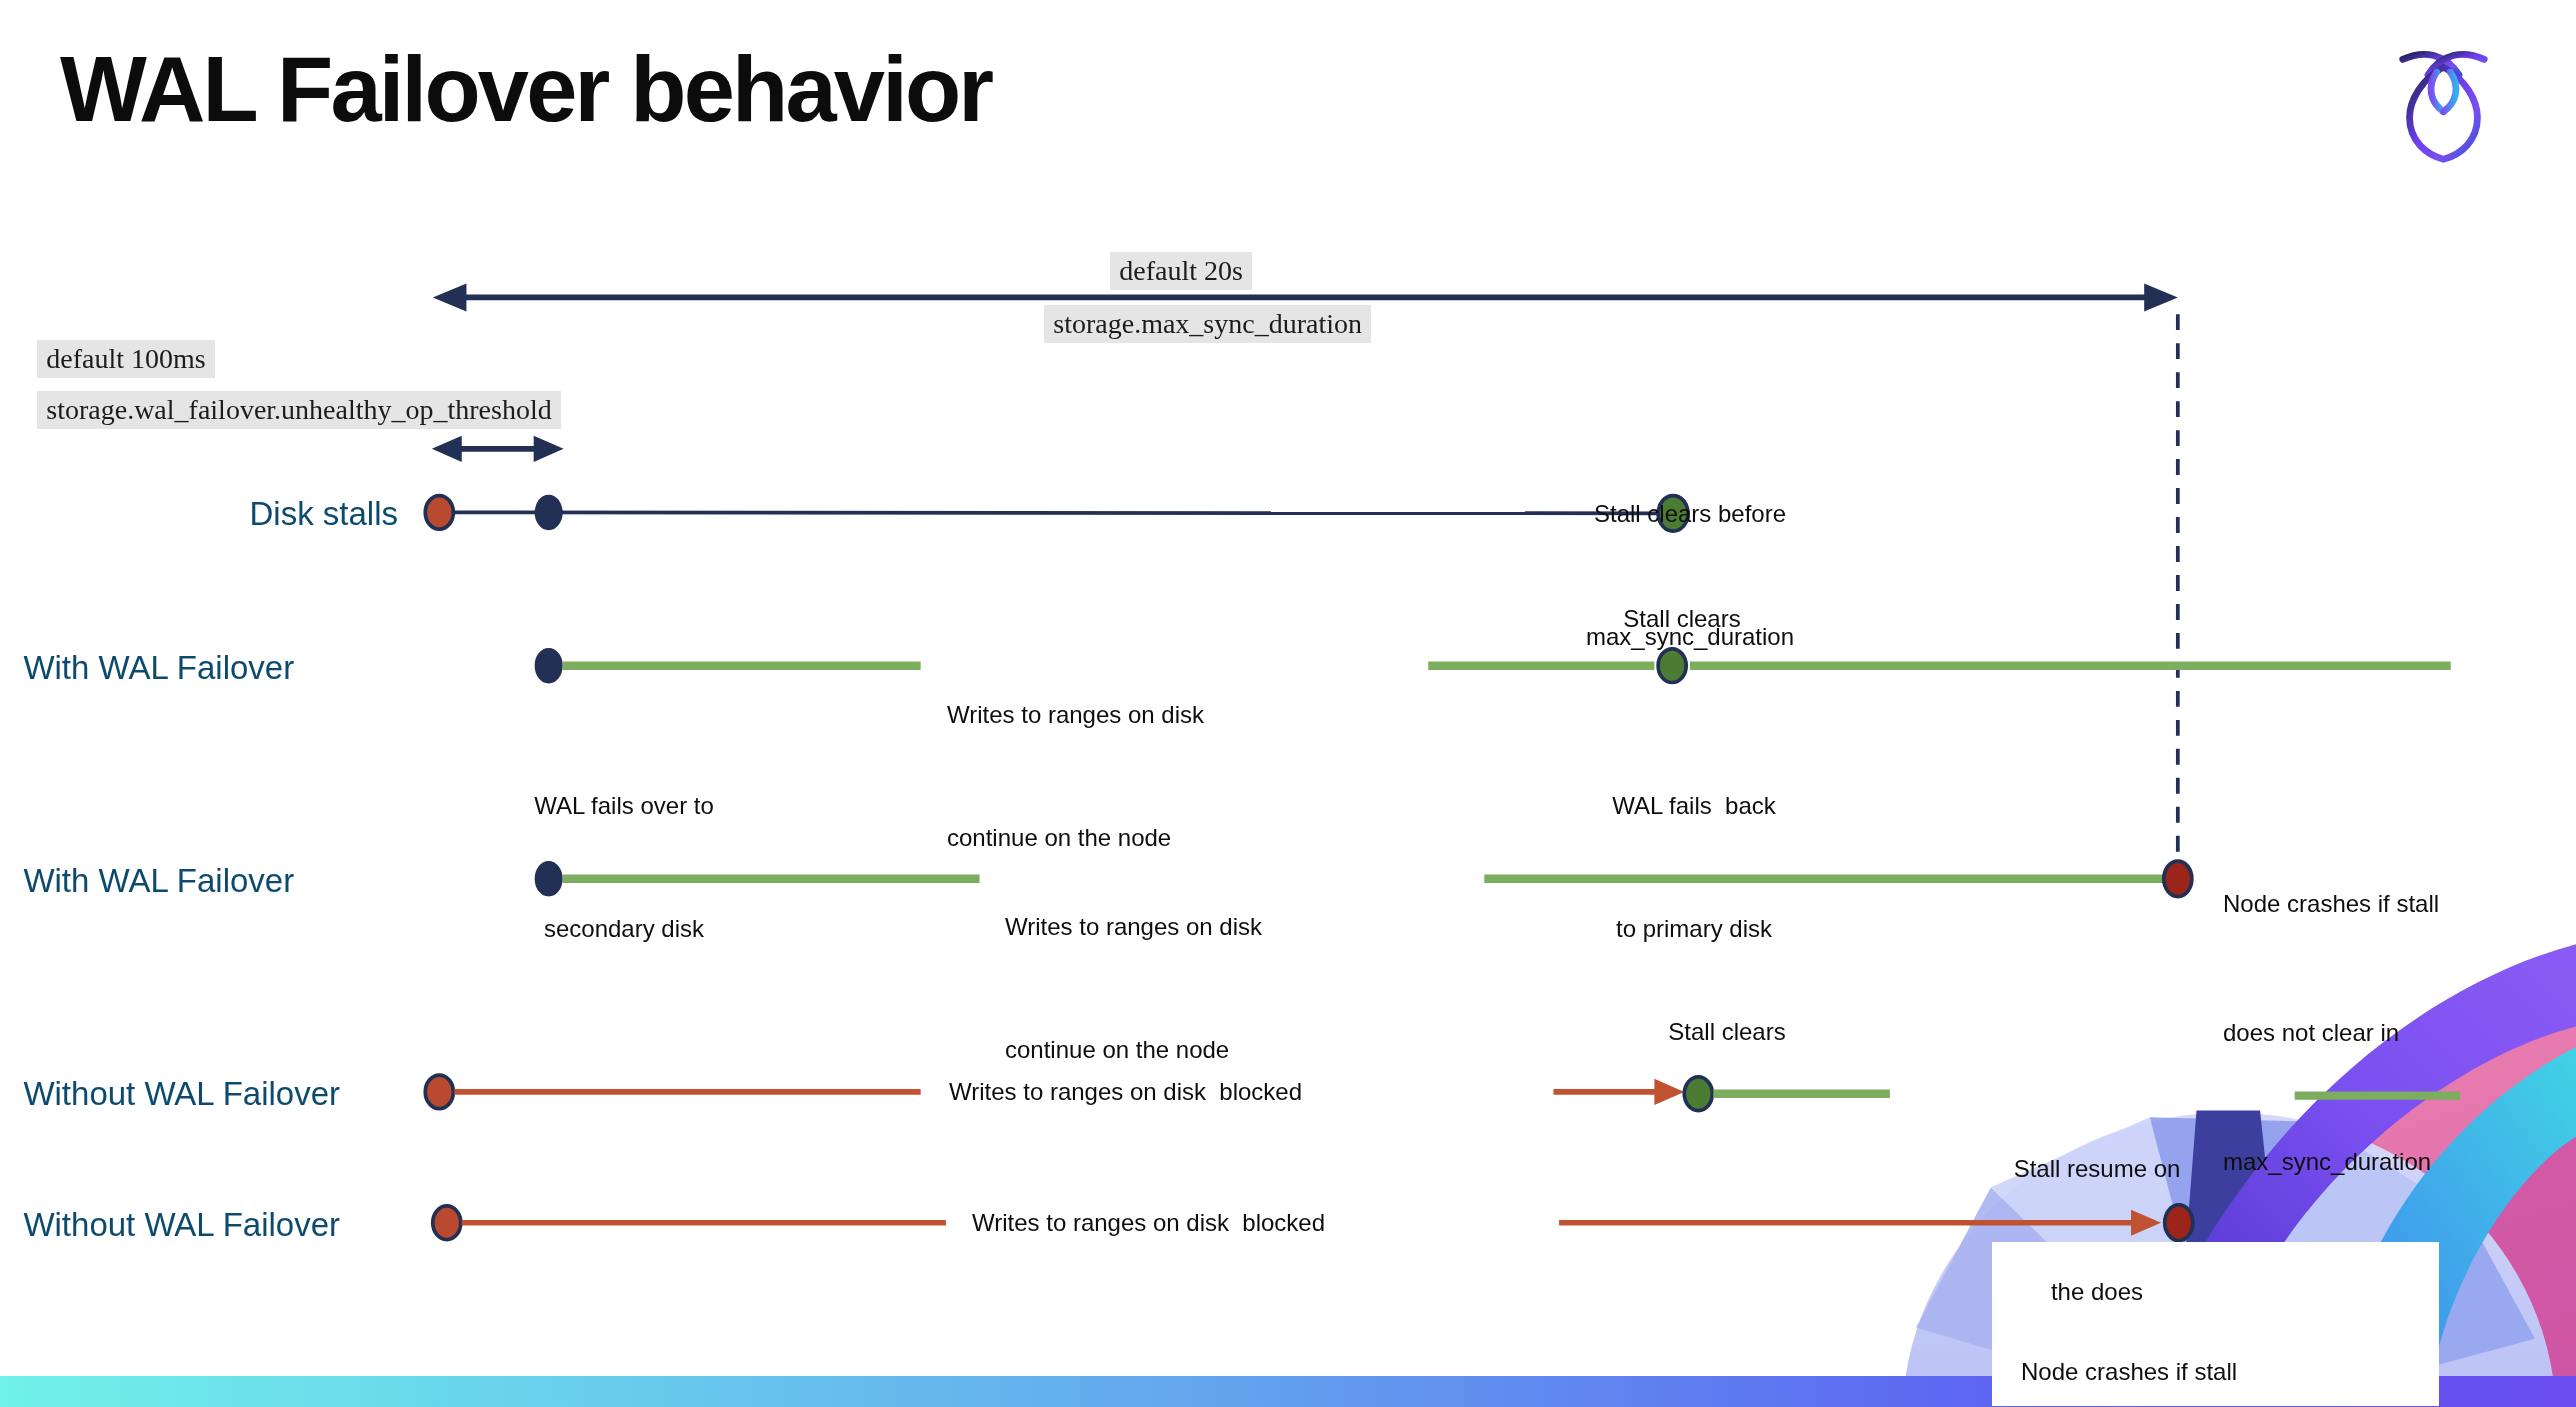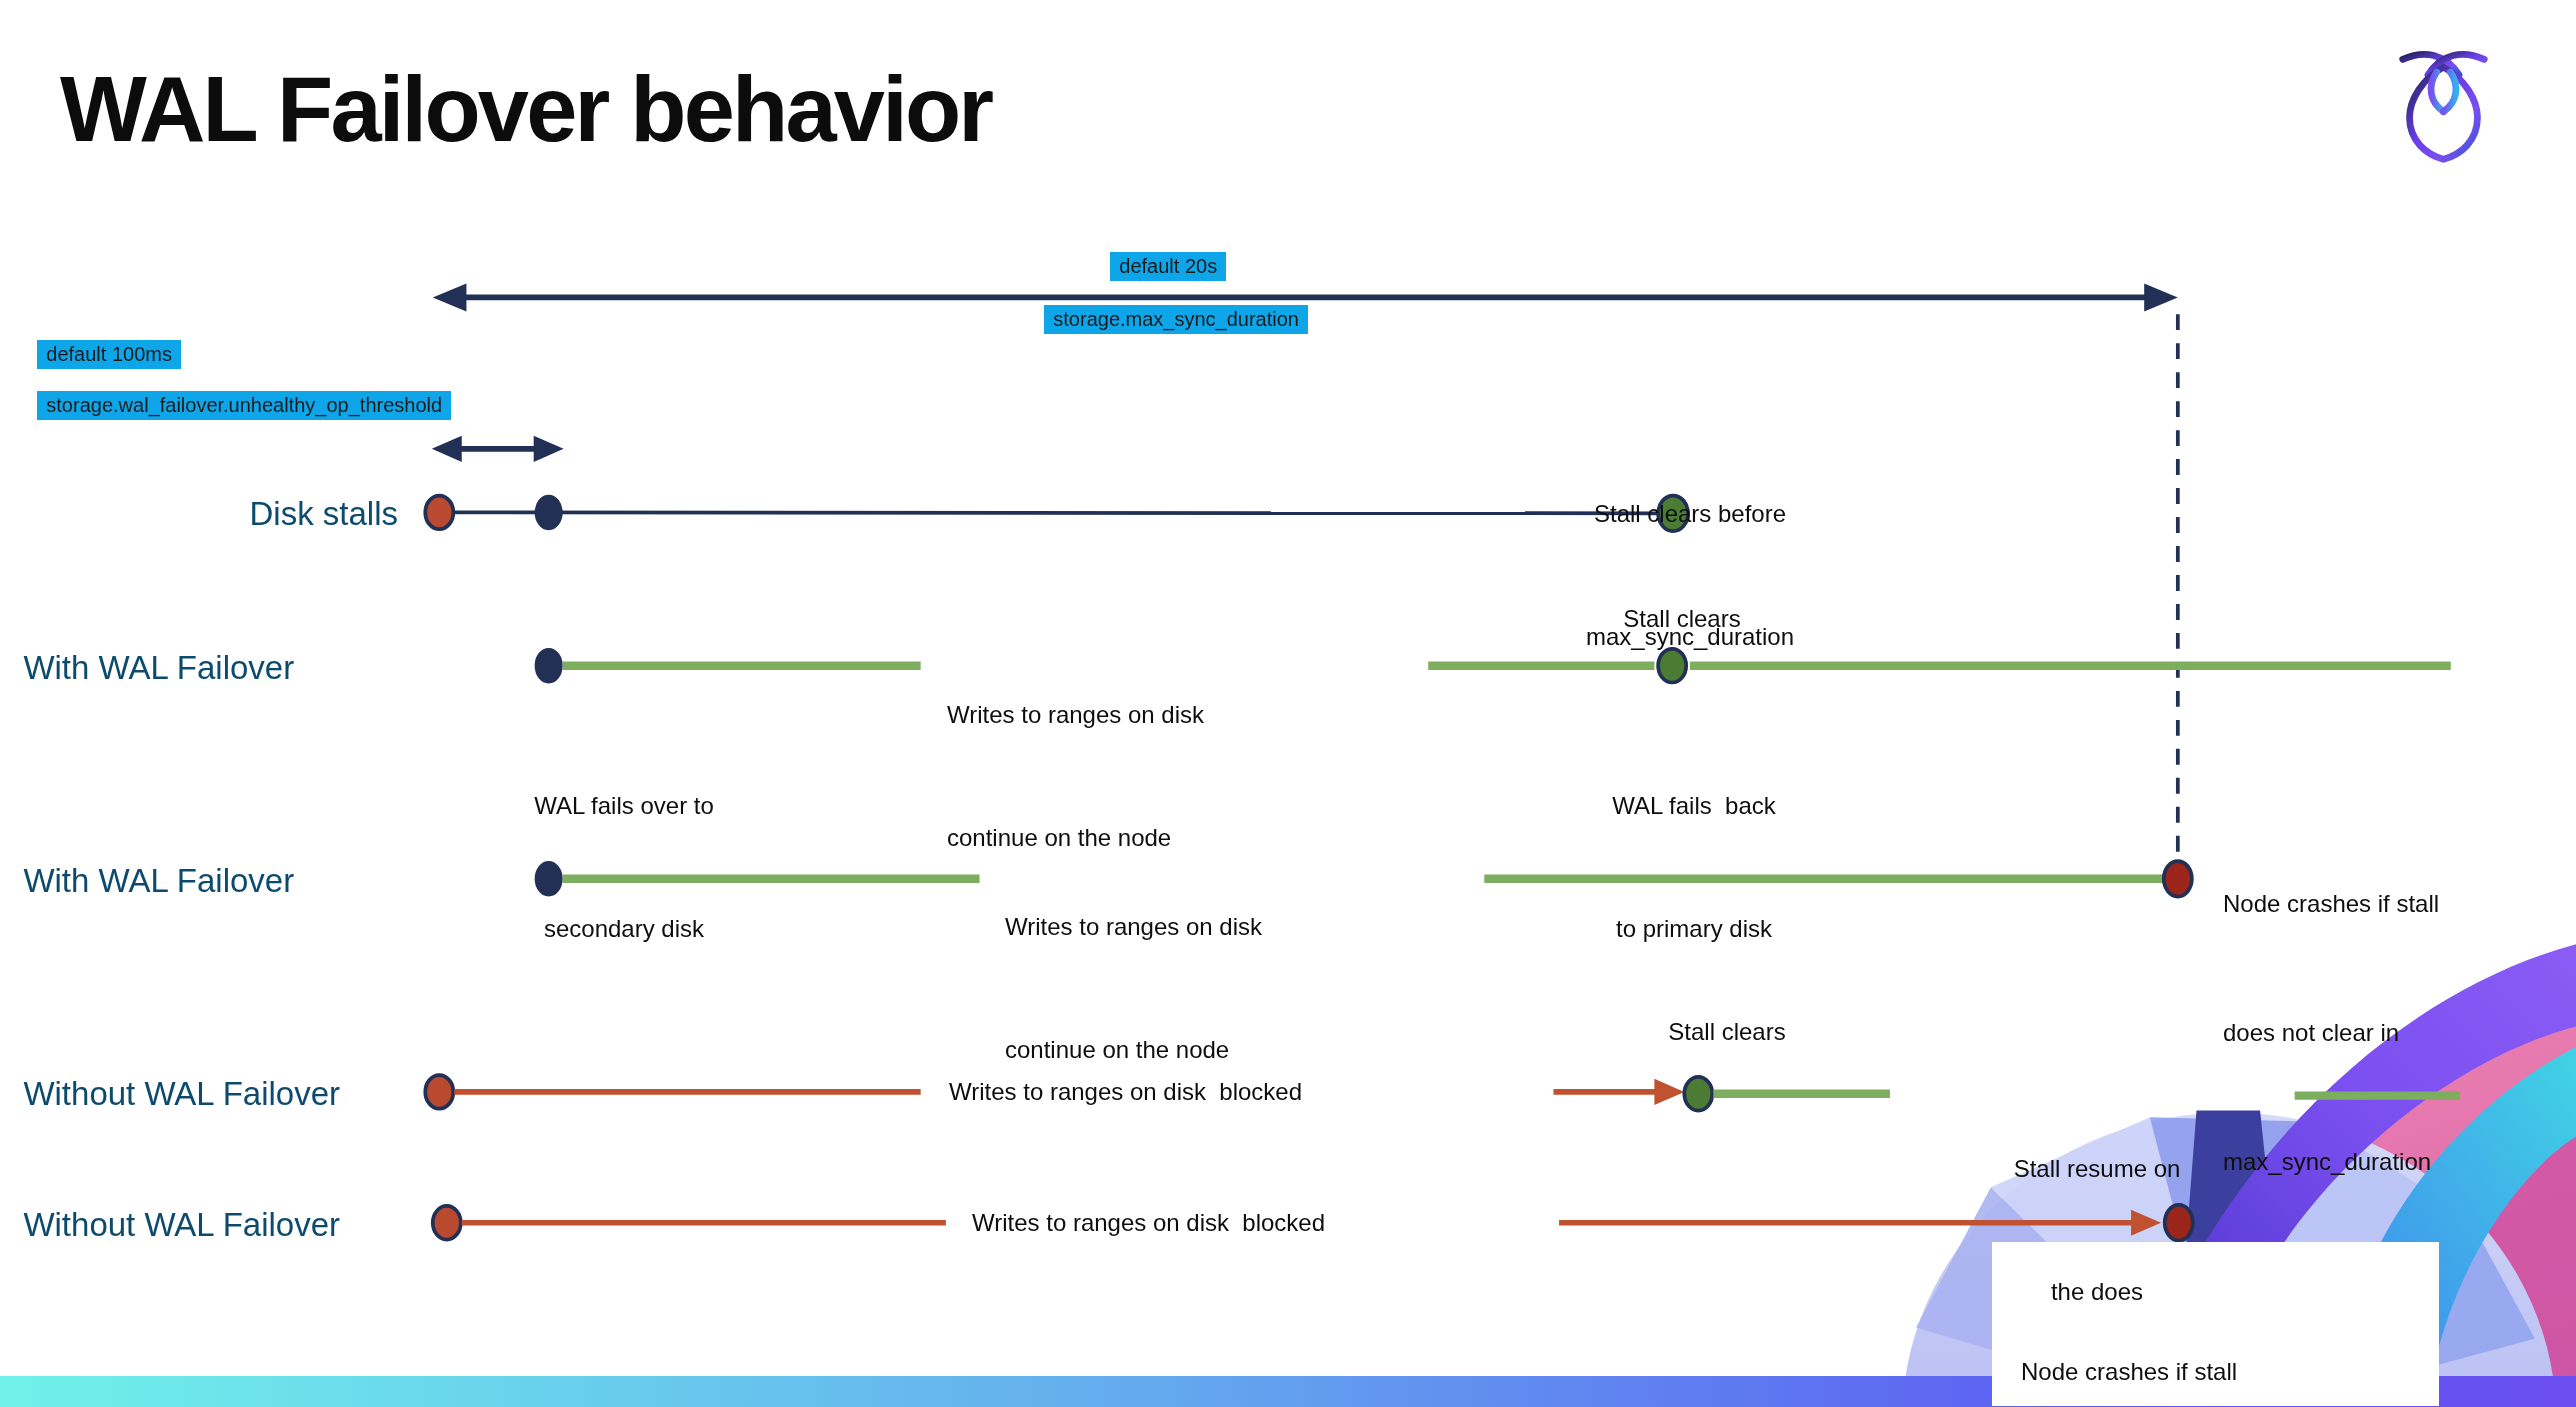--- a/index.html
+++ b/index.html
@@ -1,27 +1,27 @@
 <!DOCTYPE html>
 <html style="font-size:15px"><head>
 <meta charset="utf-8">
 <style>
   html,body{margin:0;padding:0;background:#ffffff;}
   #canvas{
     position:relative;width:2576px;height:1408px;background:#ffffff;
     overflow:hidden;font-family:"Liberation Sans",sans-serif;color:#111;
   }
-  .abs{position:absolute;margin-top:20px;}
+  .abs{position:absolute;}
   #title{
     left:60px;top:37px;font-size:92px;font-weight:800;letter-spacing:-2.8px;
     color:#0c0c0c;z-index:10;
   }
   .mono{
-    position:absolute;font-family:Liberation Sans, sans-serif;
-    font-size:20px;background:#0ea5e9;color:#1c1c1c;padding:2.8px 9.3px;
+    position:absolute;font-family:Liberation Serif, serif;
+    font-size:28px;background:#e5e5e5;color:#1c1c1c;padding:2.8px 9.3px;
     white-space:pre;z-index:10;
   }
   .ann{
     position:absolute;font-size:24px;line-height:41px;color:#0e0e0e;
     white-space:pre;z-index:10;
   }
   .center{transform:translateX(-50%);text-align:center;}
   .rowlabel{position:absolute;font-size:33px;line-height:41px;color:#0c4a6e;z-index:10;}
   .r-right{text-align:right;}
   #diagram-svg{position:absolute;left:0;top:0;z-index:2;}

